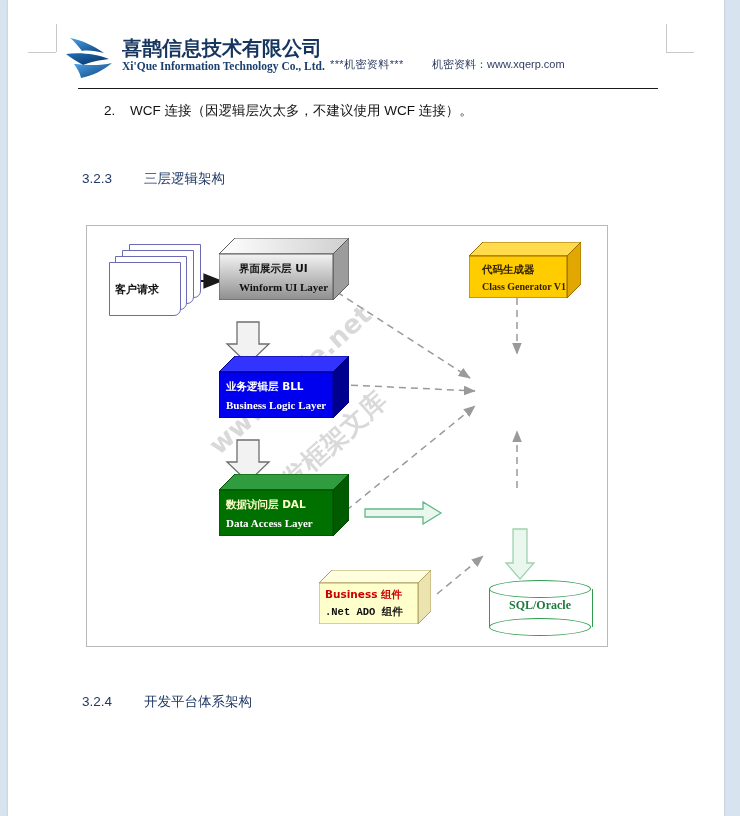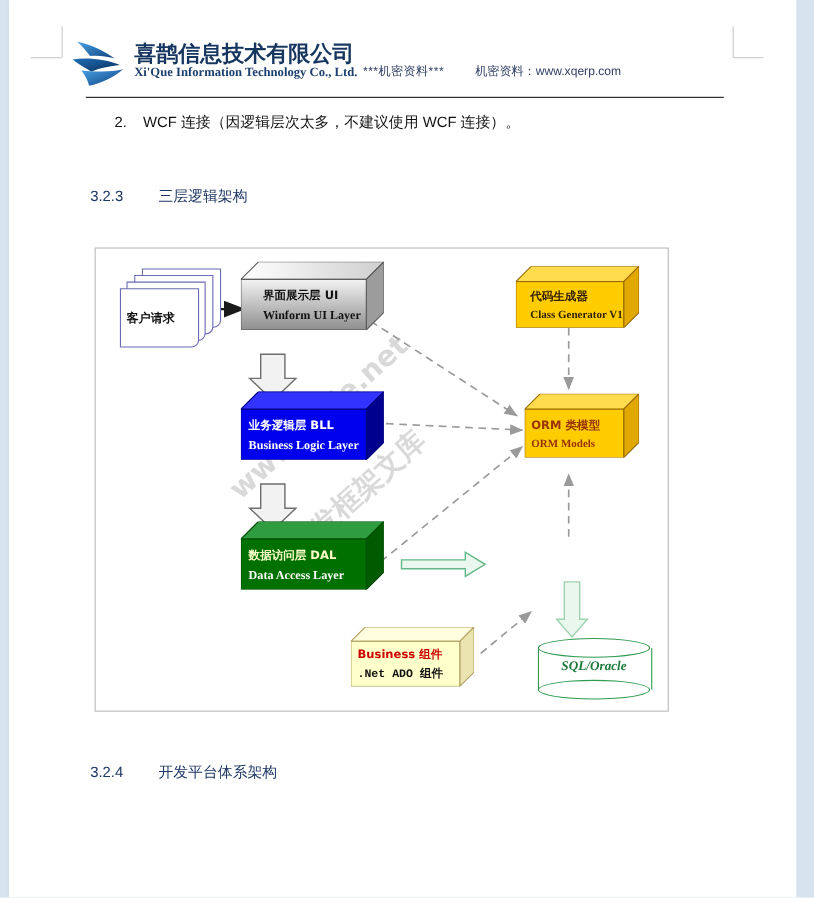--- a/index.html
+++ b/index.html
@@ -97,21 +97,21 @@
     position:absolute;width:70px;height:52px;
     border:1.2px solid #6a6ab5;background:#fff;
     border-radius:0 0 7px 0;
   }
   .doc-lbl{
     position:absolute;font-family:"DejaVu Sans",sans-serif;
     font-size:11px;font-weight:bold;color:#111;white-space:nowrap;
   }
 
   
-  .cyl{position:absolute;font-style:italic;}
+  .cyl{position:absolute;}
   .cyl .body{position:absolute;left:0;top:9px;width:100%;height:38px;
     border-left:1.3px solid #2f9c4f;border-right:1.3px solid #2f9c4f;background:#fff;}
   .cyl .top,.cyl .bot{position:absolute;left:0;width:100%;height:18px;
     border:1.3px solid #2f9c4f;border-radius:50%;background:#fff;box-sizing:border-box;}
   .cyl .top{top:0;}
   .cyl .bot{top:38px;}
   .cyl .lbl{position:absolute;left:0;top:18px;width:100%;text-align:center;
     font-family:"Liberation Serif","DejaVu Serif",serif;font-size:12px;font-weight:bold;color:#1d7a3c;}
 </style>
 </head>
@@ -266,31 +266,20 @@
         <polygon points="0,14 14,0 112,0 98,14" fill="#ffdb4d" stroke="#9a6b00" stroke-width="1"></polygon>
         <polygon points="98,14 112,0 112,42 98,56" fill="#e0a800" stroke="#9a6b00" stroke-width="1"></polygon>
         <rect x="0" y="14" width="98" height="42" fill="#ffcc00" stroke="#9a6b00" stroke-width="1"></rect>
       </svg>
       <div class="face" style="top:14px;width:98px;height:42px;padding-left:13px;">
         <div class="lbl1" style="color:#332200;">代码生成器</div>
         <div class="lbl2" style="color:#332200;margin-top:4px;font-size:10px;">Class Generator V1</div>
       </div>
     </div>
 
-    <div class="box" style="left:390px;top:132px;width:104px;height:58px;">
-      <svg width="104" height="58" style="position:absolute;left:0;top:0;">
-        <polygon points="0,14 14,0 104,0 90,14" fill="#ffdb4d" stroke="#9a6b00" stroke-width="1"></polygon>
-        <polygon points="90,14 104,0 104,44 90,58" fill="#e0a800" stroke="#9a6b00" stroke-width="1"></polygon>
-        <rect x="0" y="14" width="90" height="44" fill="#ffcc00" stroke="#9a6b00" stroke-width="1"></rect>
-      </svg>
-      <div class="face" style="top:14px;width:90px;height:44px;padding-left:6px;">
-        <div class="lbl1" style="color:#993300;">ORM 类模型</div>
-        <div class="lbl2" style="color:#993300;margin-top:4px;font-size:10px;">ORM Models</div>
-      </div>
-    </div>
 
 
     <div class="box" style="left:232px;top:344px;width:112px;height:54px;">
       <svg width="112" height="54" style="position:absolute;left:0;top:0;">
         <polygon points="0,13 13,0 112,0 99,13" fill="#ffffe0" stroke="#b0a060" stroke-width="1"></polygon>
         <polygon points="99,13 112,0 112,41 99,54" fill="#ebe4b0" stroke="#b0a060" stroke-width="1"></polygon>
         <rect x="0" y="13" width="99" height="41" fill="#ffffcc" stroke="#b0a060" stroke-width="1"></rect>
       </svg>
       <div class="face" style="top:13px;width:99px;height:41px;padding-left:6px;">
         <div class="lbl1" style="color:#cc0000;">Business 组件</div>

